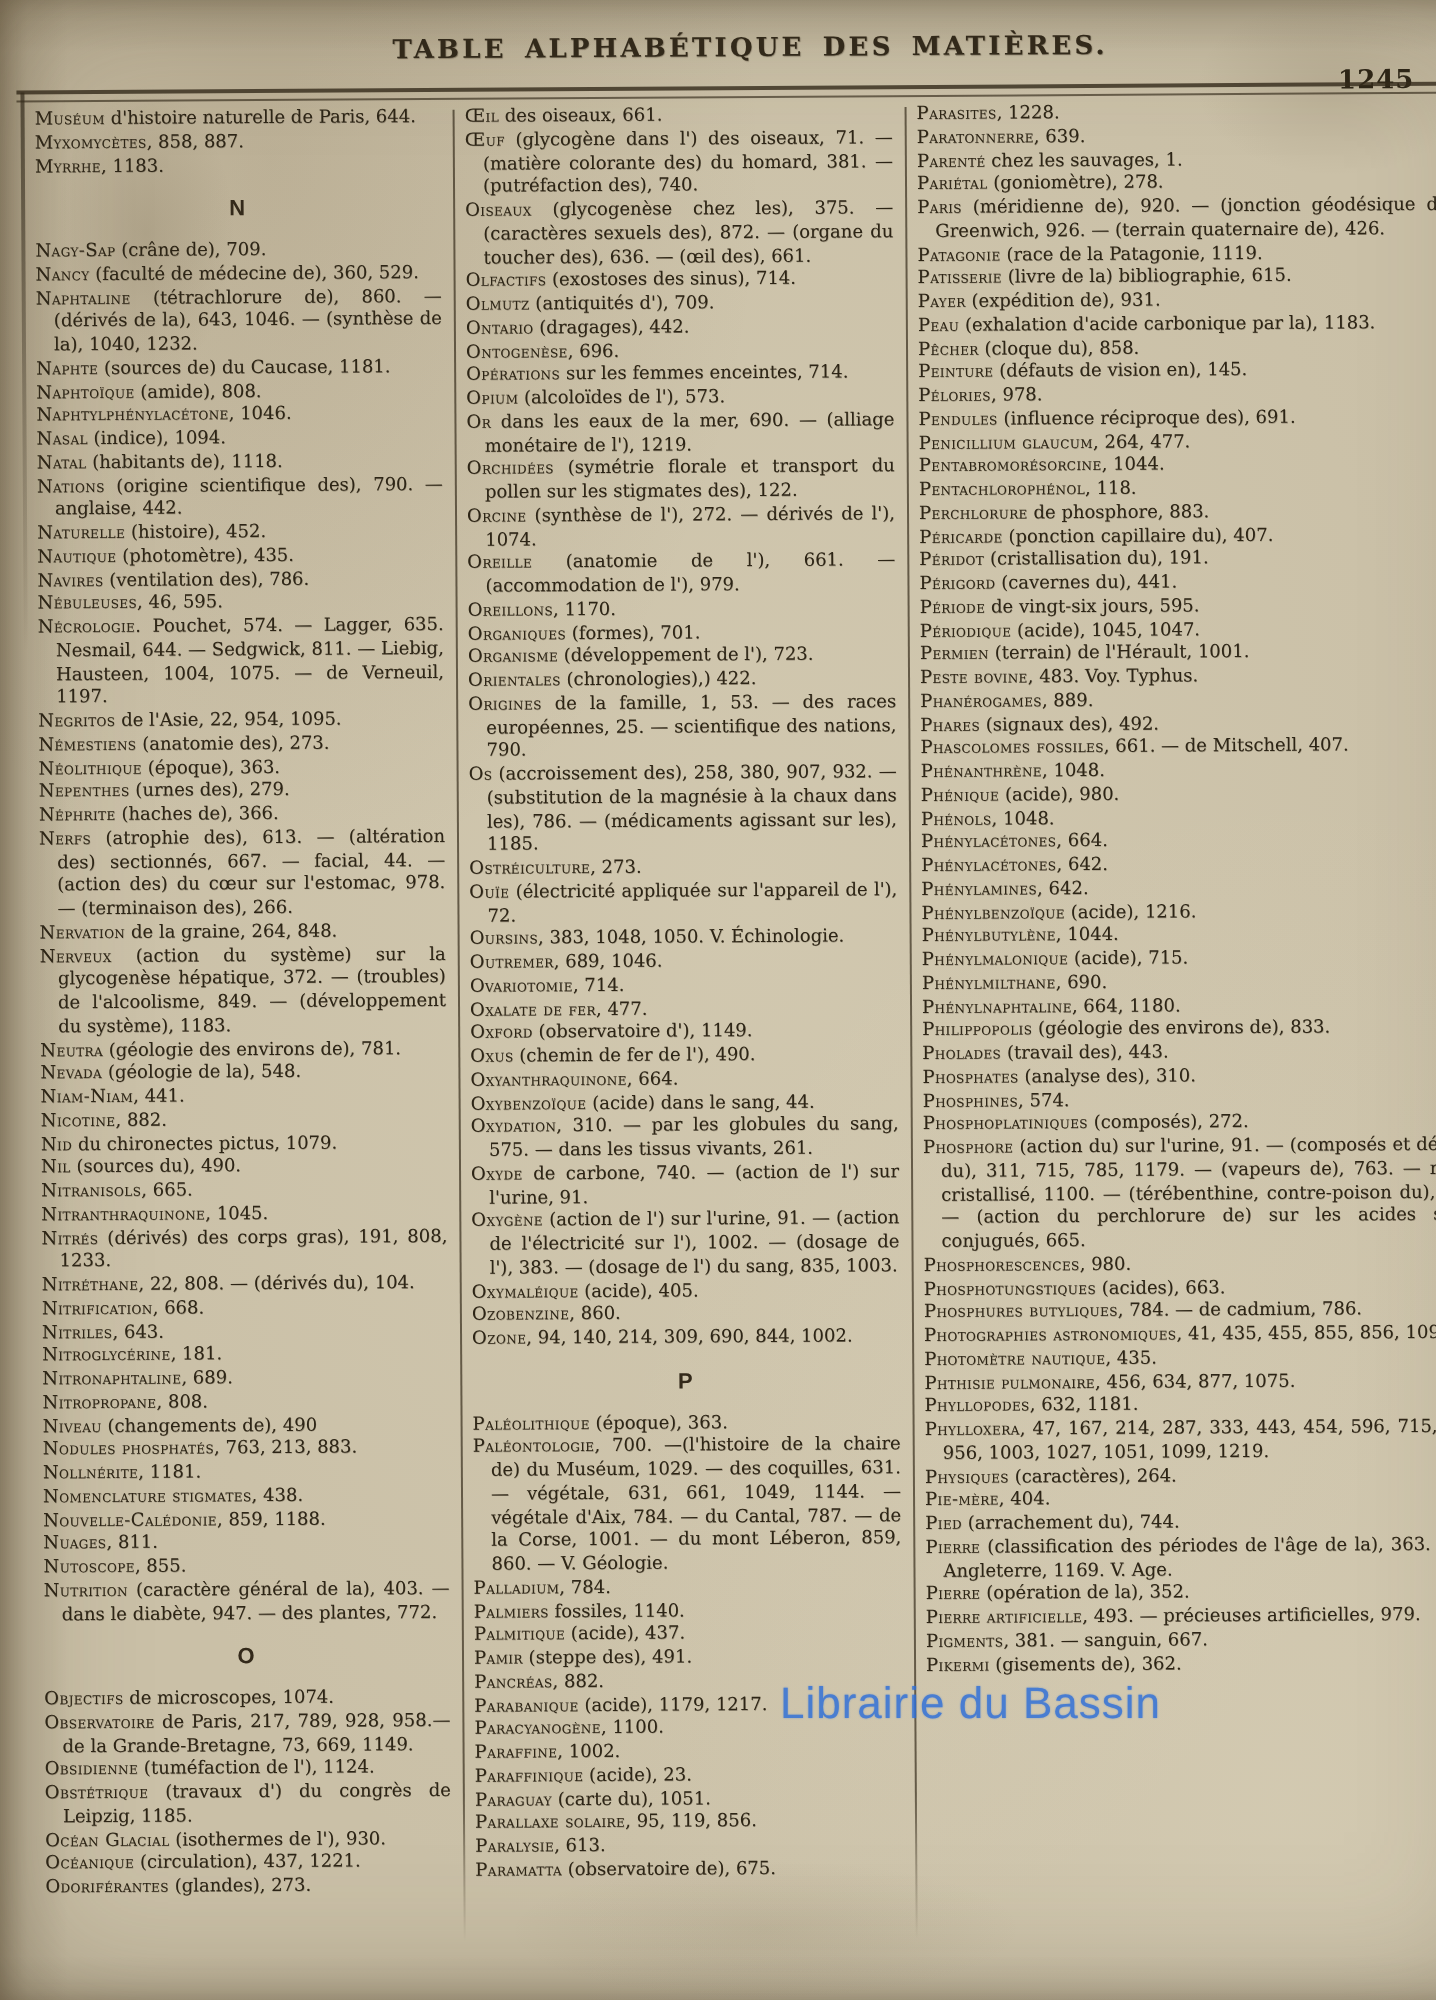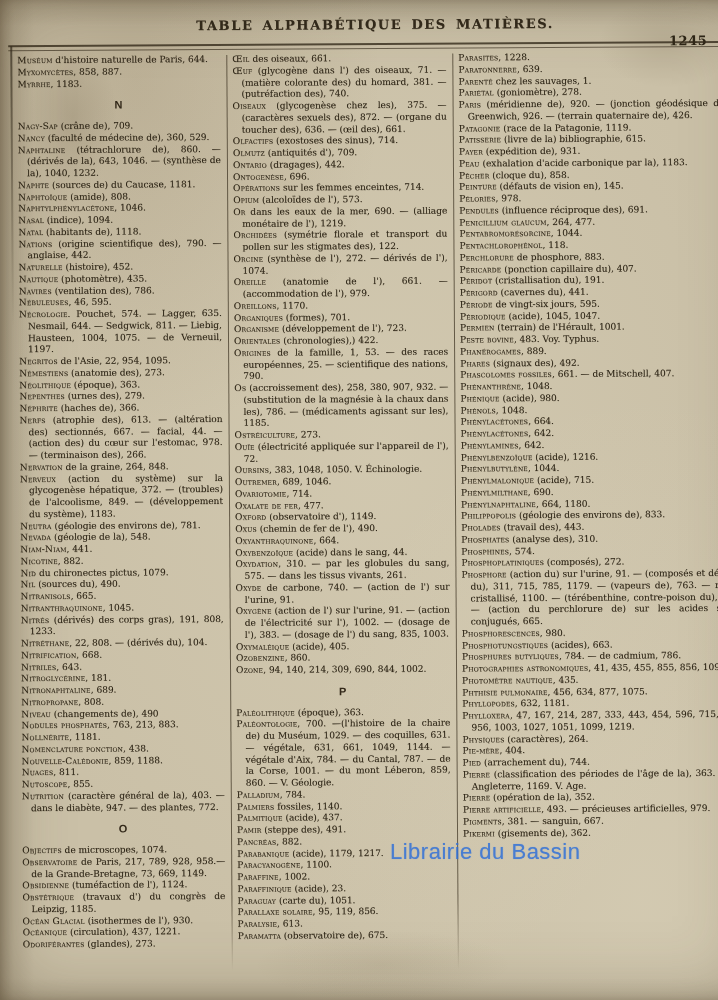--- a/index.html
+++ b/index.html
@@ -109,21 +109,21 @@
           <div class="entry"><span class="head">Nitrés</span> (dérivés) des corps gras), 191, 808, 1233.</div>
           <div class="entry"><span class="head">Nitréthane</span>, 22, 808. — (dérivés du), 104.</div>
           <div class="entry"><span class="head">Nitrification</span>, 668.</div>
           <div class="entry"><span class="head">Nitriles</span>, 643.</div>
           <div class="entry"><span class="head">Nitroglycérine</span>, 181.</div>
           <div class="entry"><span class="head">Nitronaphtaline</span>, 689.</div>
           <div class="entry"><span class="head">Nitropropane</span>, 808.</div>
           <div class="entry"><span class="head">Niveau</span> (changements de), 490</div>
           <div class="entry"><span class="head">Nodules phosphatés</span>, 763, 213, 883.</div>
           <div class="entry"><span class="head">Nollnérite</span>, 1181.</div>
-          <div class="entry"><span class="head">Nomenclature ponction</span>, 438.</div>
+          <div class="entry"><span class="head">Nomenclature stigmates</span>, 438.</div>
           <div class="entry"><span class="head">Nouvelle-Calédonie</span>, 859, 1188.</div>
           <div class="entry"><span class="head">Nuages</span>, 811.</div>
           <div class="entry"><span class="head">Nutoscope</span>, 855.</div>
           <div class="entry"><span class="head">Nutrition</span> (caractère général de la), 403. — dans le diabète, 947. — des plantes, 772.</div>
           <div class="section">O</div>
           <div class="entry"><span class="head">Objectifs</span> de microscopes, 1074.</div>
           <div class="entry"><span class="head">Observatoire</span> de Paris, 217, 789, 928, 958.— de la Grande-Bretagne, 73, 669, 1149.</div>
           <div class="entry"><span class="head">Obsidienne</span> (tuméfaction de l'), 1124.</div>
           <div class="entry"><span class="head">Obstétrique</span> (travaux d') du congrès de Leipzig, 1185.</div>
           <div class="entry"><span class="head">Océan Glacial</span> (isothermes de l'), 930.</div>

